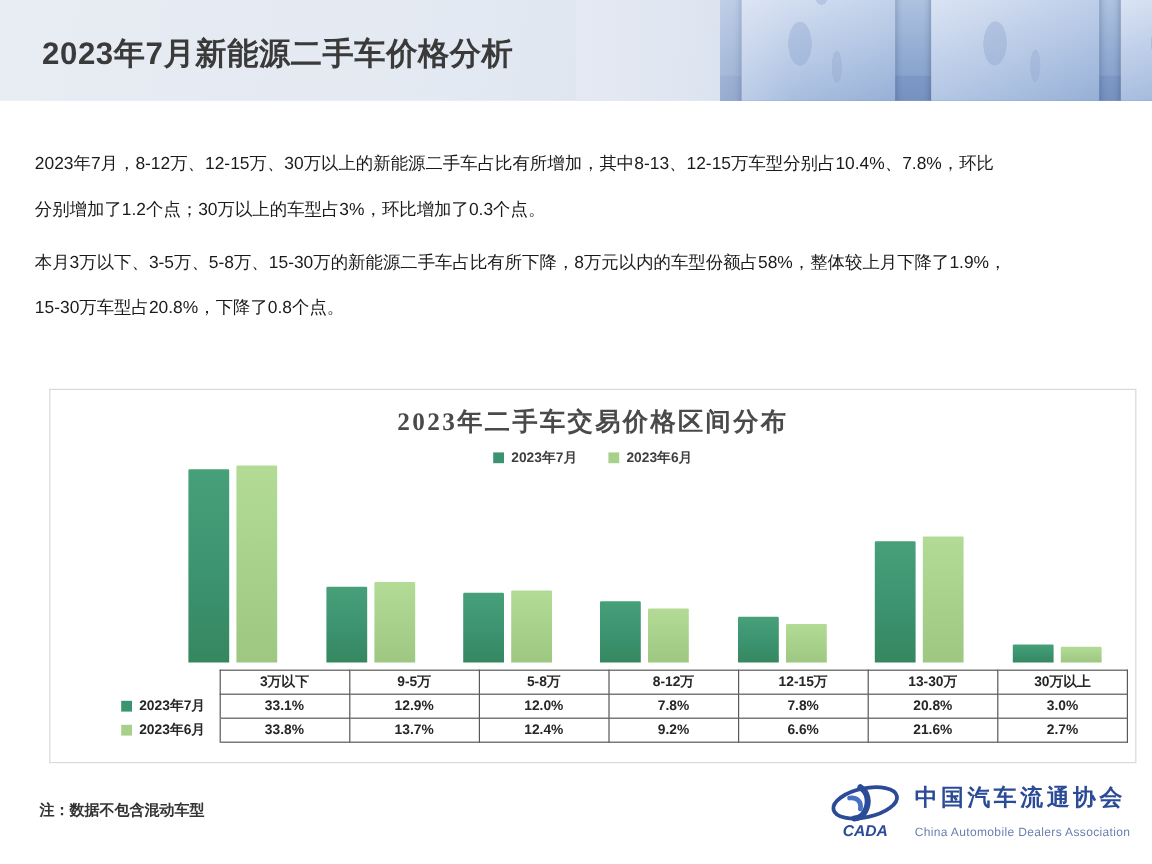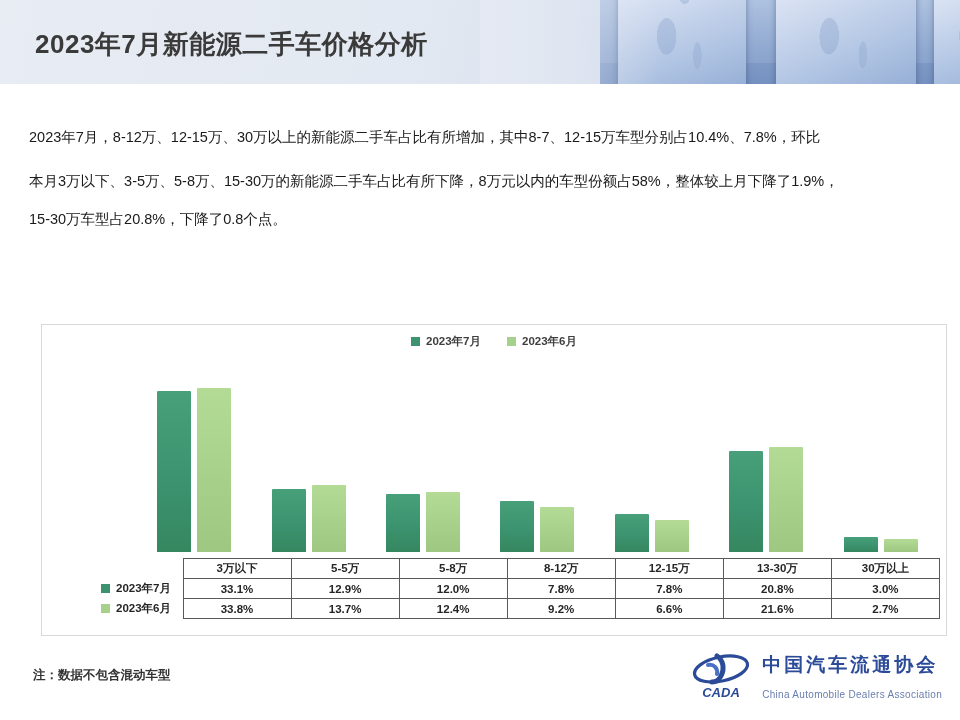--- a/index.html
+++ b/index.html
@@ -129,27 +129,29 @@
         </div>
       <div class="cube cube-c">
           <div class="map"></div>
         </div>
     </div>
     <div class="header-fade"></div>
     <div class="header-title">2023年7月新能源二手车价格分析</div>
   </div>
 
   <div class="body-text">
-    <div class="para">2023年7月，8-12万、12-15万、30万以上的新能源二手车占比有所增加，其中8-7、12-15万车型分别占10.4%、7.8%，环比</div>
+    <div class="para">2023年7月，8-12万、12-15万、30万以上的新能源二手车占比有所增加，其中8-13、12-15万车型分别占10.4%、7.8%，环比</div>
+    <div class="para">分别增加了1.2个点；30万以上的车型占3%，环比增加了0.3个点。</div>
     <div class="para para-2">本月3万以下、3-5万、5-8万、15-30万的新能源二手车占比有所下降，8万元以内的车型份额占58%，整体较上月下降了1.9%，</div>
     <div class="para">15-30万车型占20.8%，下降了0.8个点。</div>
   </div>
 
   <div class="chart-panel">
 
+    <div class="chart-title">2023年二手车交易价格区间分布</div>
 
     <div class="chart-legend">
       <div class="lg-item">
         <span class="lg-sw" style="background:#3c9370"></span>
         <span class="lg-lb">2023年7月</span>
       </div>
       <div class="lg-item">
         <span class="lg-sw" style="background:#a7d18b"></span>
         <span class="lg-lb">2023年6月</span>
       </div>
@@ -184,21 +186,21 @@
           <div class="bar bar-a" style="height: 8.33333%;"></div>
           <div class="bar bar-b" style="height: 7.5%;"></div>
         </div>
     </div>
 
     <table class="tbl">
       <tbody>
           <tr>
         <td class="rowlab corner"></td>
         <td>3万以下</td>
-        <td>5-5万</td>
+        <td>9-5万</td>
         <td>5-8万</td>
         <td>8-12万</td>
         <td>12-15万</td>
         <td>13-30万</td>
         <td>30万以上</td>
       </tr>
       <tr>
         <td class="rowlab blank">
           <span class="rl-inner">
             <span class="rl-sw" style="background:#3c9370"></span>

